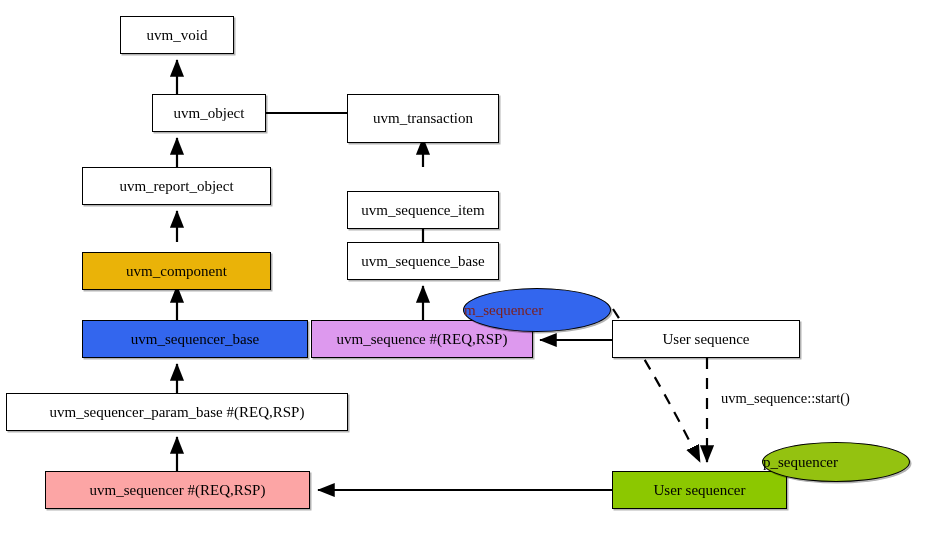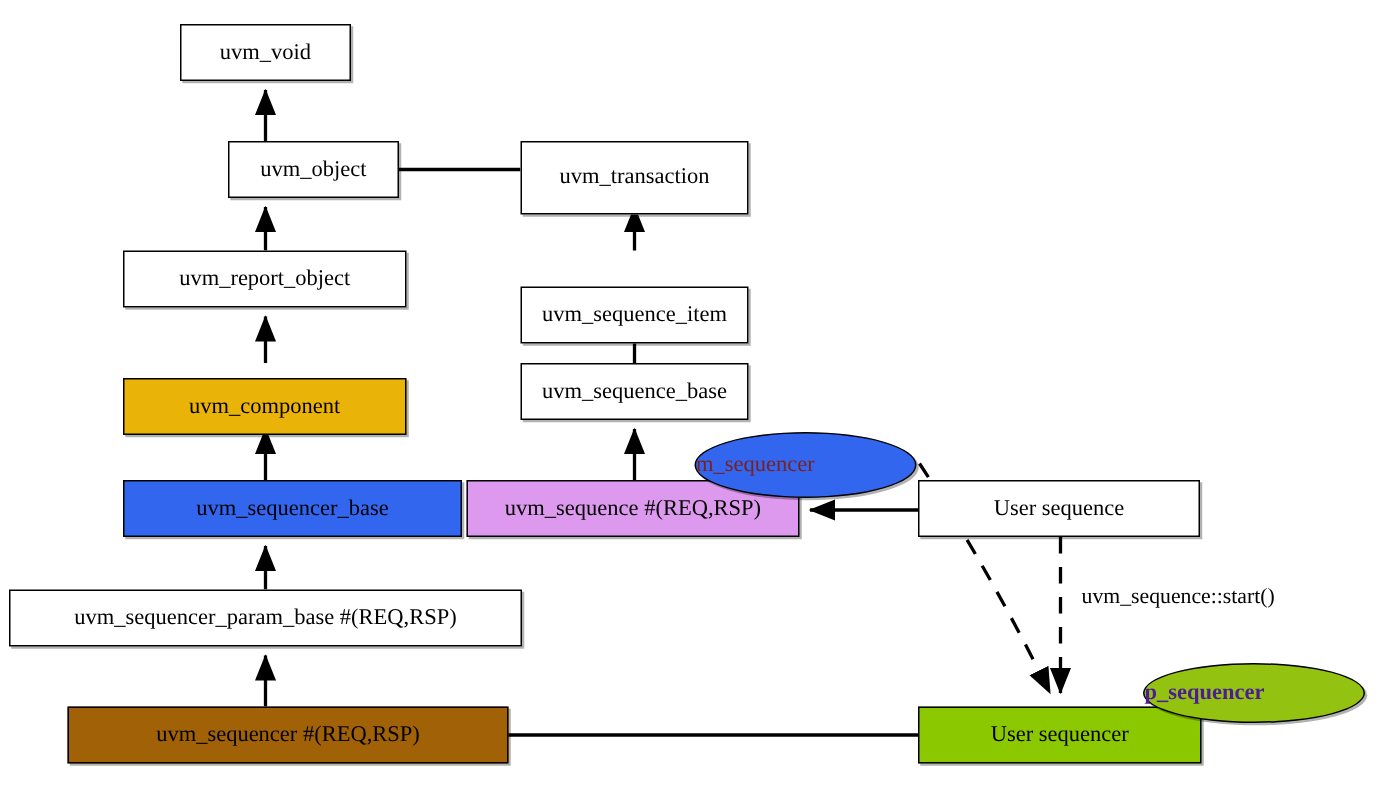--- a/index.html
+++ b/index.html
@@ -135,27 +135,27 @@
   </div>
 
   <div class="ellipse" style="left:463px; top:288px; width:148px; height:44px; background:#3366ee; color:#7b2020;">
     <span>m_sequencer</span>
   </div>
 
   <div class="node" style="left:6px; top:393px; width:342px; height:38px; background:#ffffff;">
     <span>uvm_sequencer_param_base #(REQ,RSP)</span>
   </div>
 
-  <div class="node" style="left:45px; top:471px; width:294px; height:38px; background:#a16207;">
+  <div class="node" style="left:45px; top:471px; width:265px; height:38px; background:#fca5a5;">
     <span>uvm_sequencer #(REQ,RSP)</span>
   </div>
 
-  <div class="node" style="left:612px; top:471px; width:189px; height:38px; background:#8cc800;font-family:Liberation Serif, serif;">
+  <div class="node" style="left:612px; top:471px; width:175px; height:38px; background:#8cc800;font-family:Liberation Serif, serif;">
     <span>User sequencer</span>
   </div>
 
-  <div class="ellipse" style="left:762px; top:442px; width:148px; height:40px; background:#94c210; color:#4c1d95;font-weight:bold;">
+  <div class="ellipse" style="left:762px; top:442px; width:148px; height:40px; background:#94c210; color:#000000;">
     <span>p_sequencer</span>
   </div>
 
   <div class="edge-label" style="left:721px; top:390px;">uvm_sequence::start()</div>
 
 </div>
 
 </body></html>

